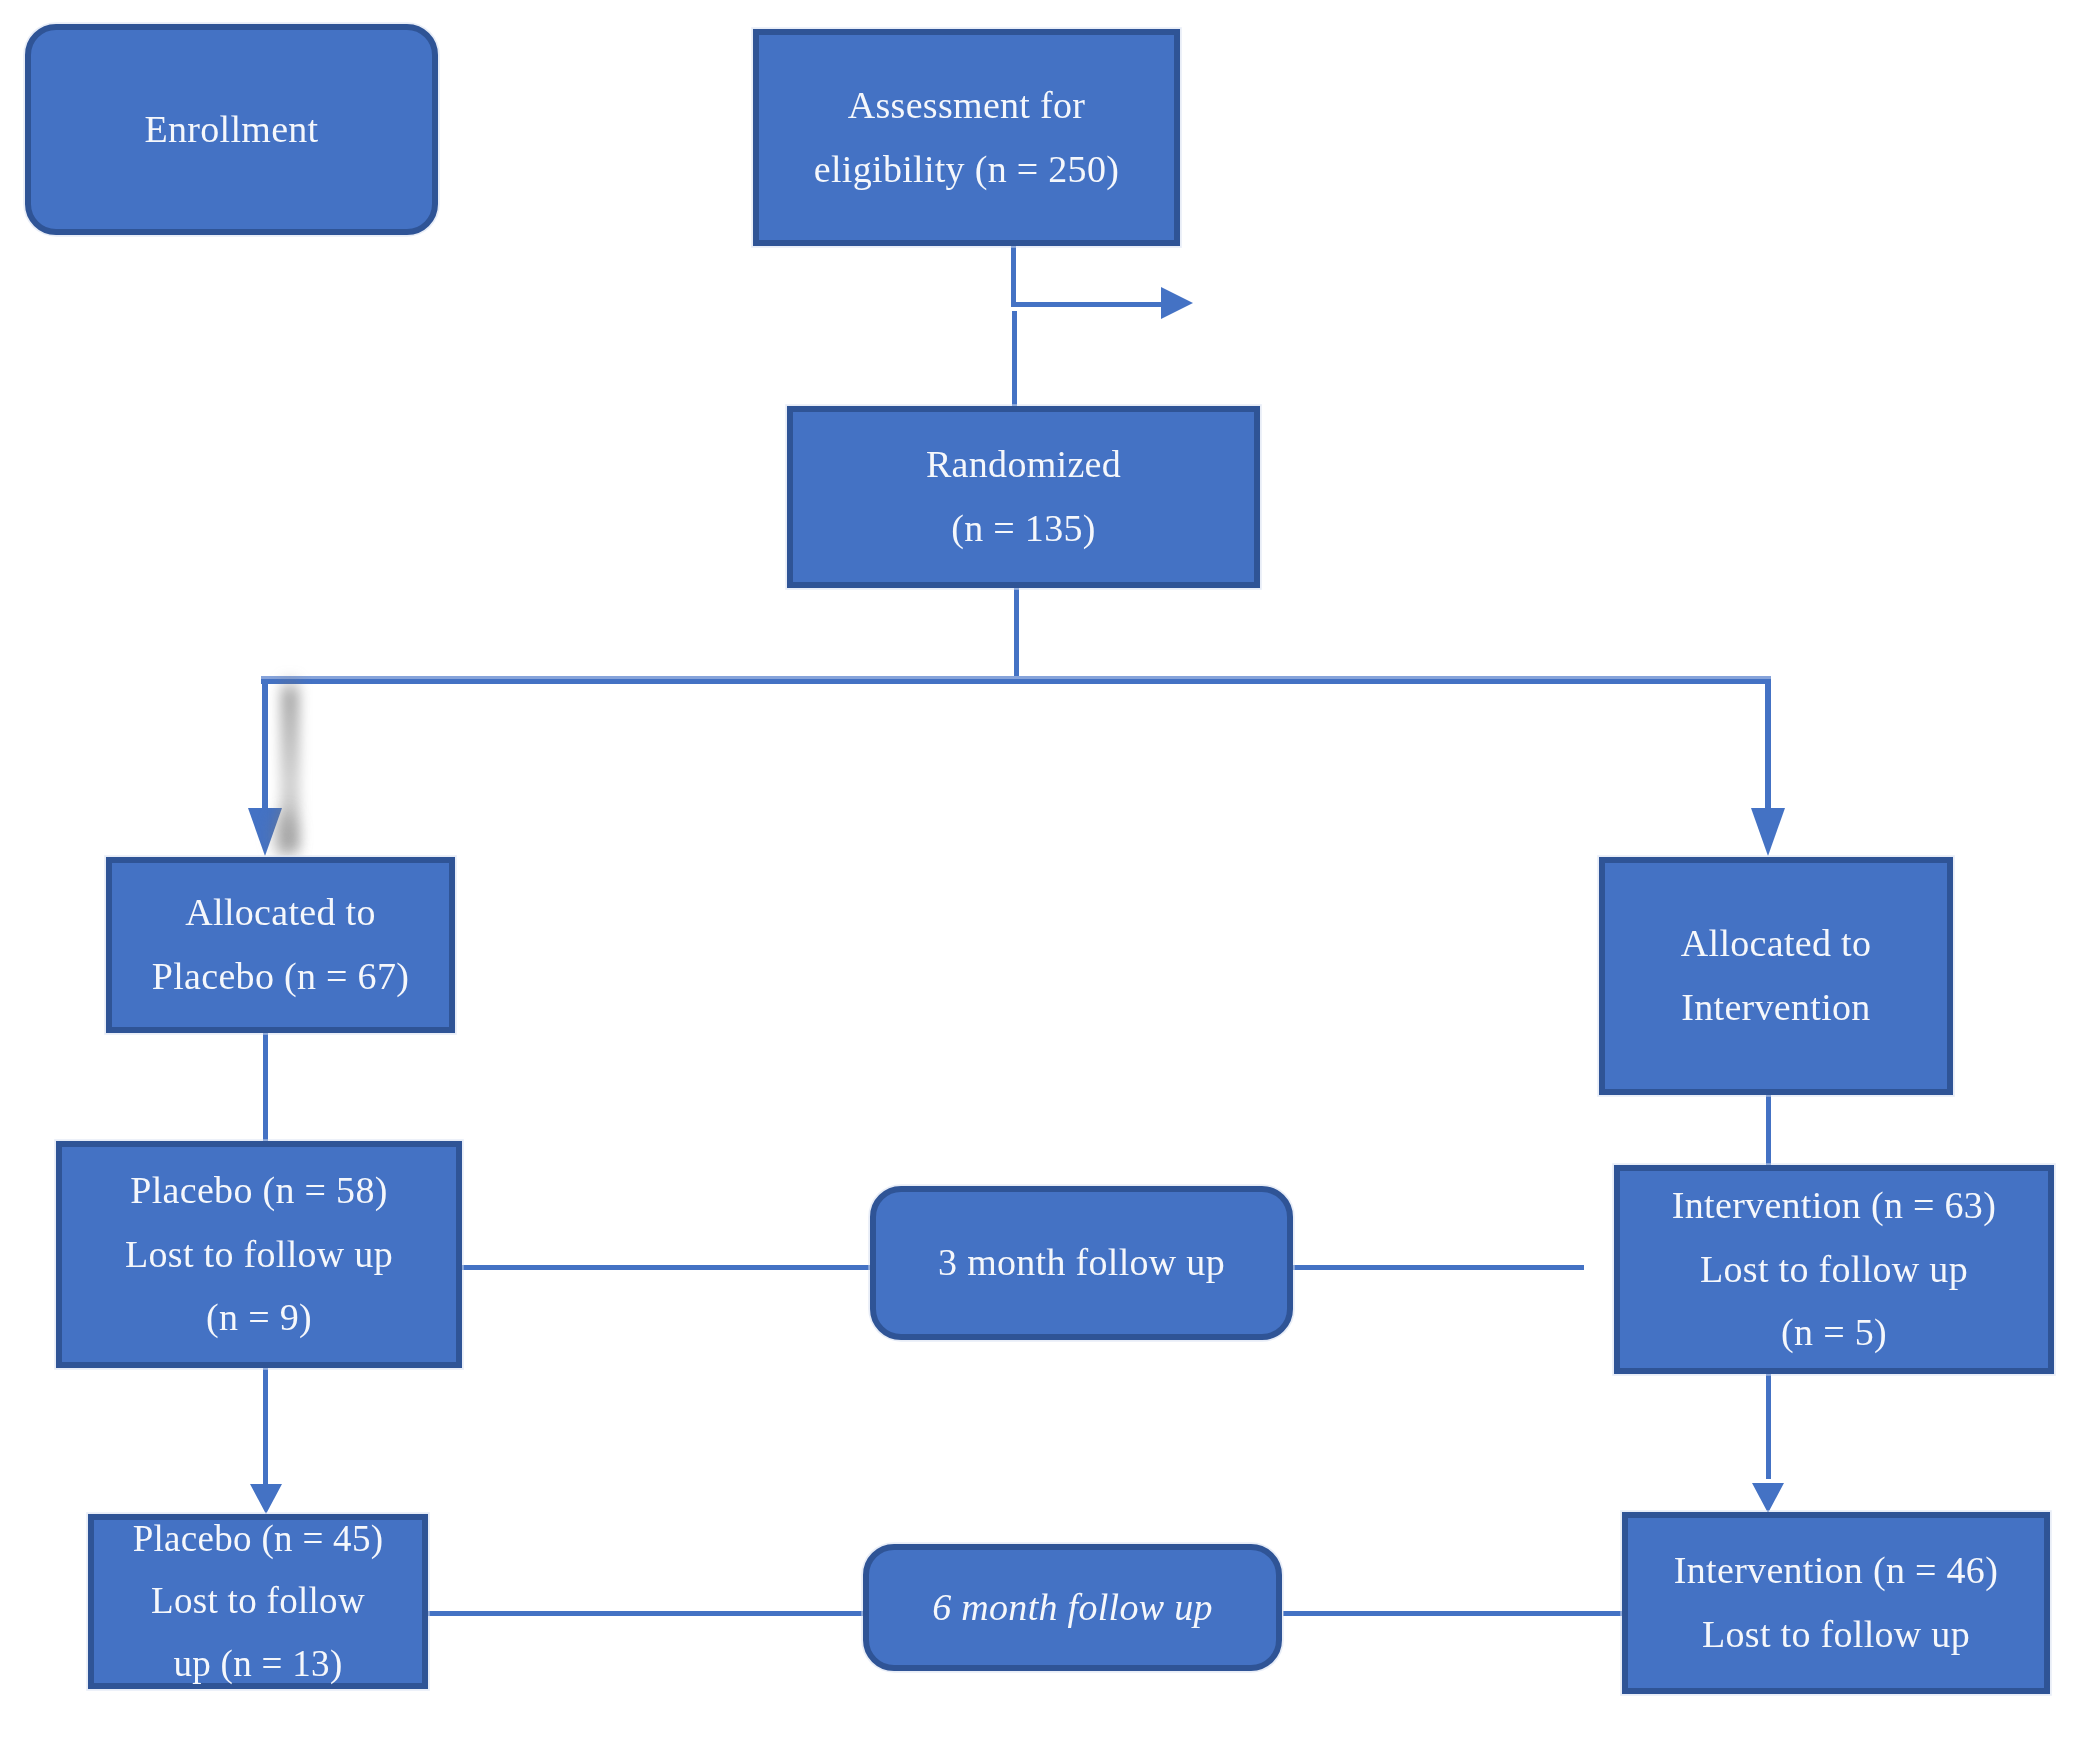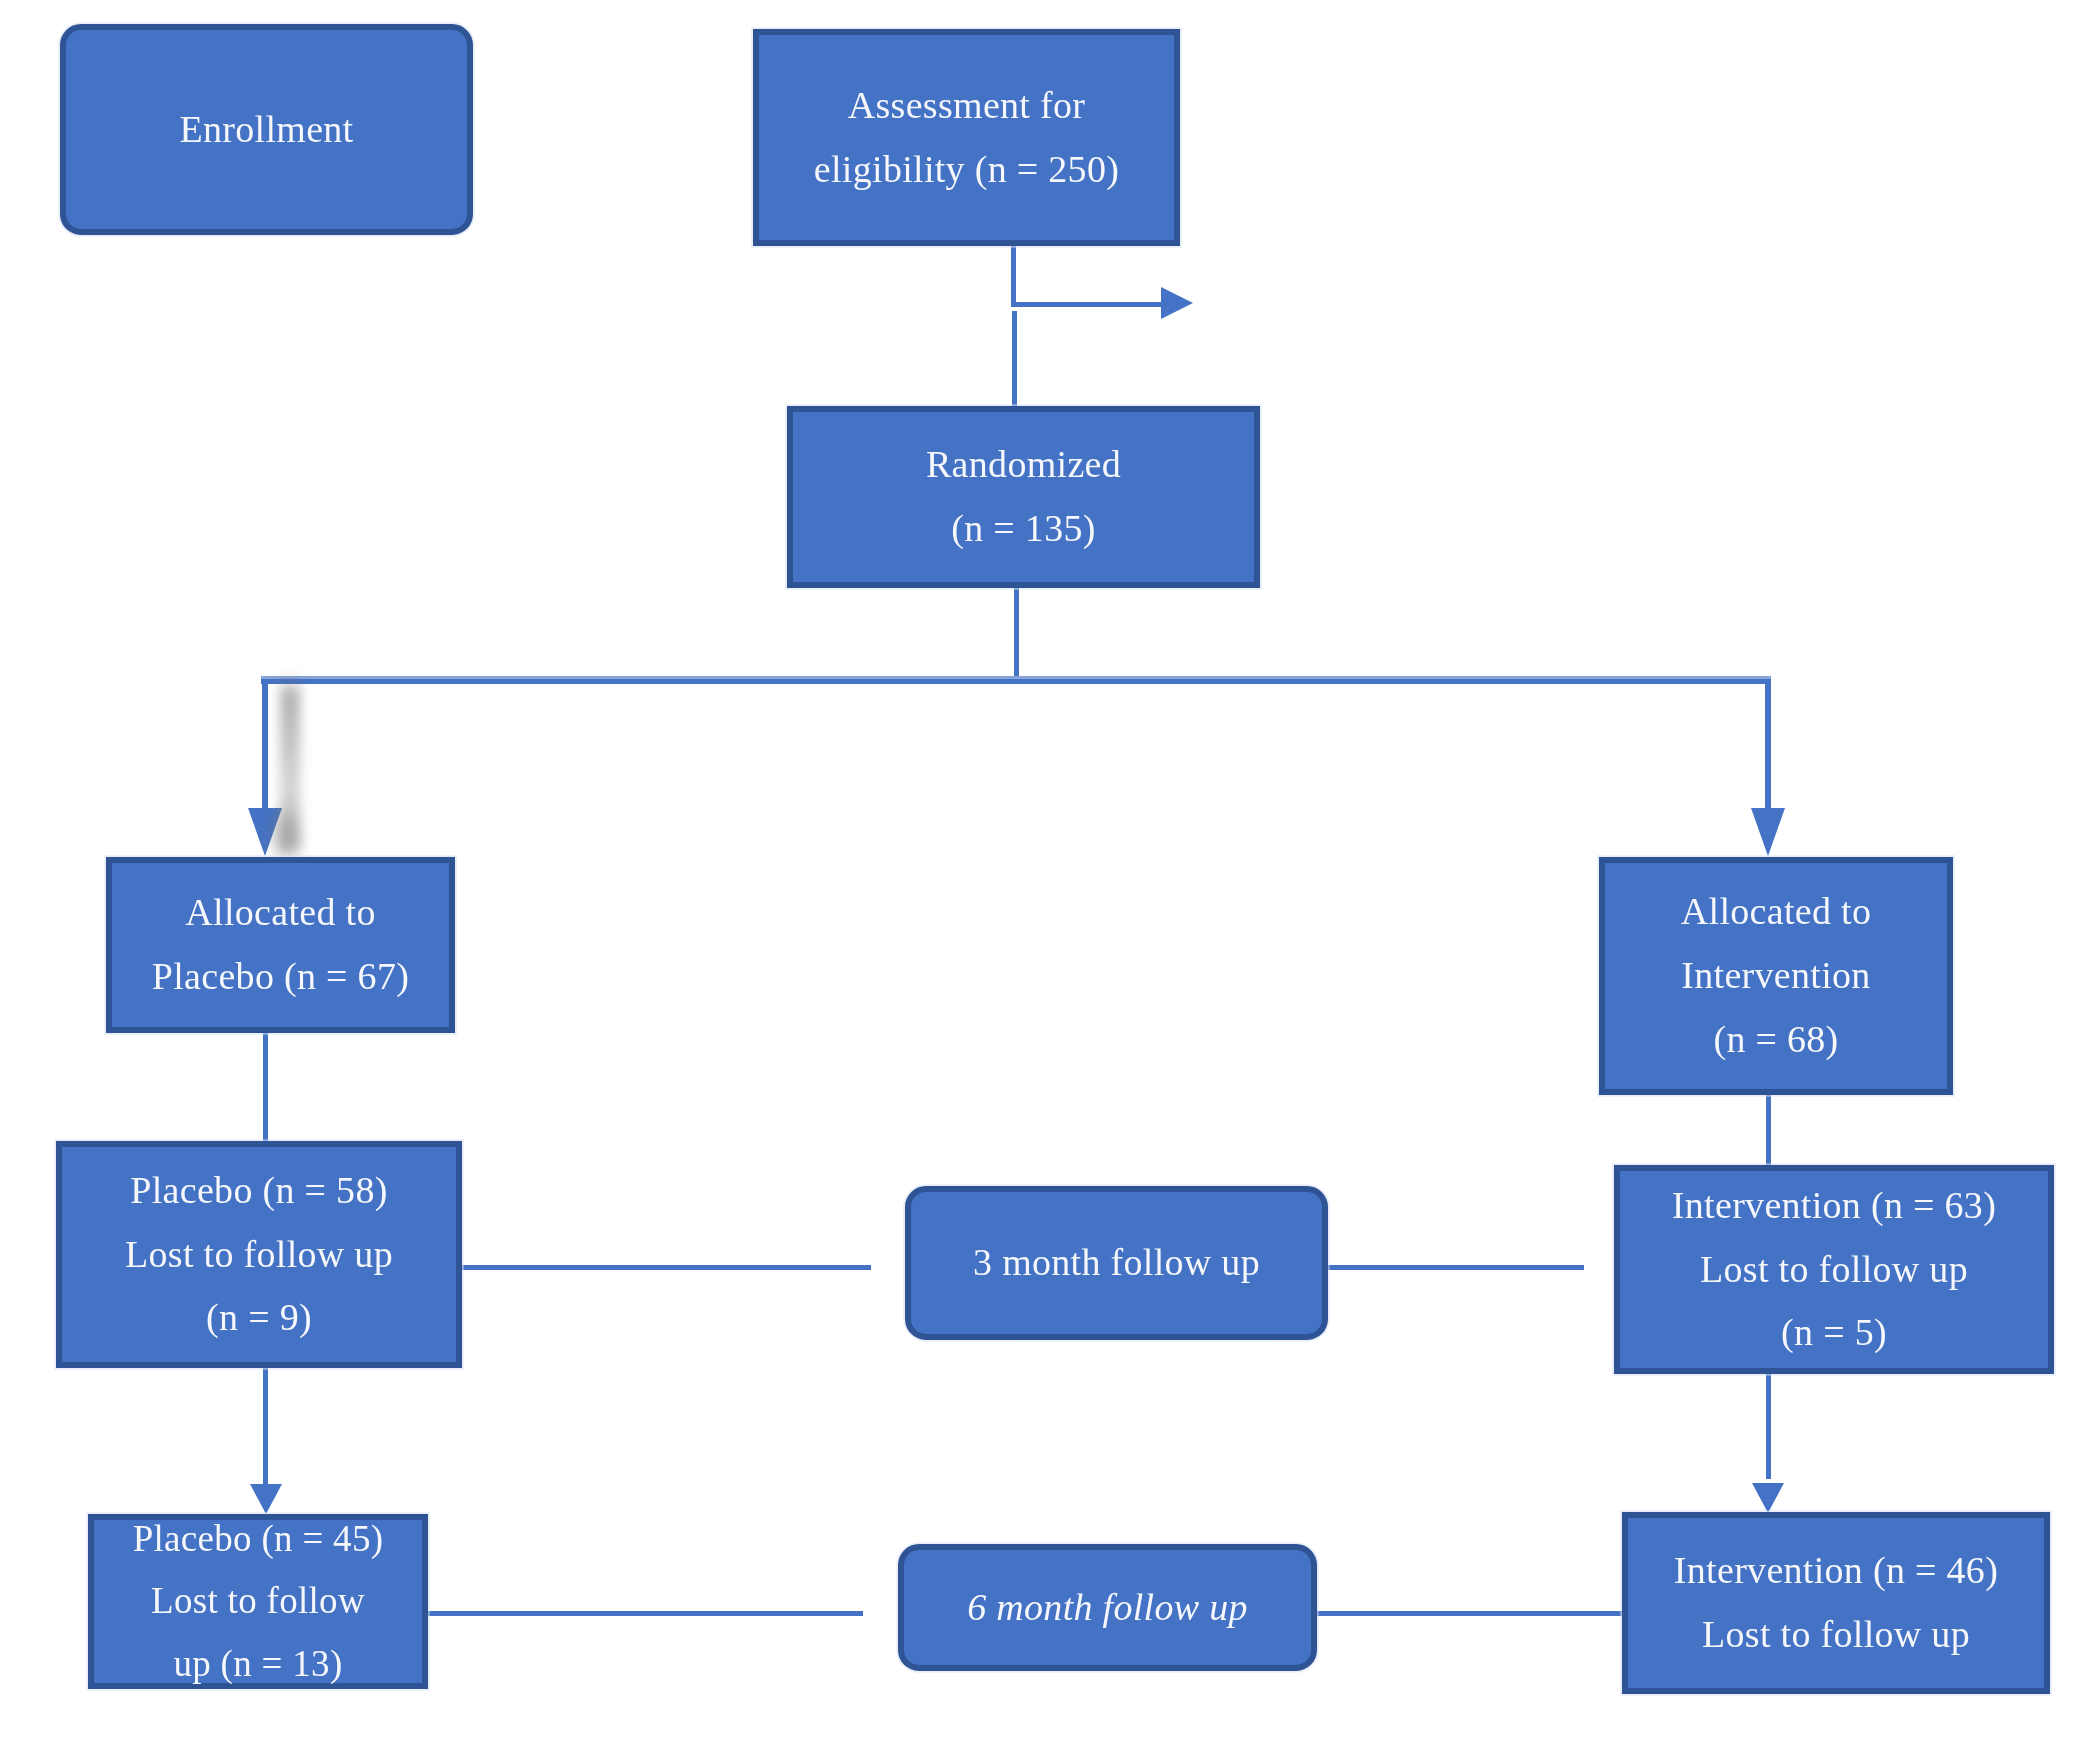--- a/index.html
+++ b/index.html
@@ -28,21 +28,21 @@
     color: #F5F7FB;
     display: flex;
     flex-direction: column;
     justify-content: center;
     align-items: center;
     text-align: center;
     font-size: 38px;
     line-height: 1.68;
     letter-spacing: 0.3px;
   }
-  .node.rounded { border-radius: 21px; margin-left: 35px; }
+  .node.rounded { border-radius: 31px; }
   .node .line { width: 100%; }
   .fs62 { font-size: 37px; }
   .conn {
     position: absolute;
     background: #4472C4;
   }
   .bar {
     position: absolute;
     background: linear-gradient(to bottom, #86A3DA 0%, #86A3DA 32%, #4472C4 32%, #4472C4 100%);
   }
@@ -140,21 +140,20 @@
   </div>
 
   <div class="node" style="left:106px; top:857px; width:349px; height:176px;">
     <div class="line">Allocated to</div>
     <div class="line">Placebo (n = 67)</div>
   </div>
 
   <div class="node" style="left:1599px; top:857px; width:354px; height:238px;">
     <div class="line">Allocated to</div>
     <div class="line">Intervention</div>
-    <div class="line">(n = 68)</div>
   </div>
 
   <div class="node" style="left:56px; top:1141px; width:406px; height:227px;">
     <div class="line">Placebo (n = 58)</div>
     <div class="line">Lost to follow up</div>
     <div class="line">(n = 9)</div>
   </div>
 
   <div class="node rounded" style="left:870px; top:1186px; width:423px; height:154px;">
     <div class="line">3 month follow up</div>

